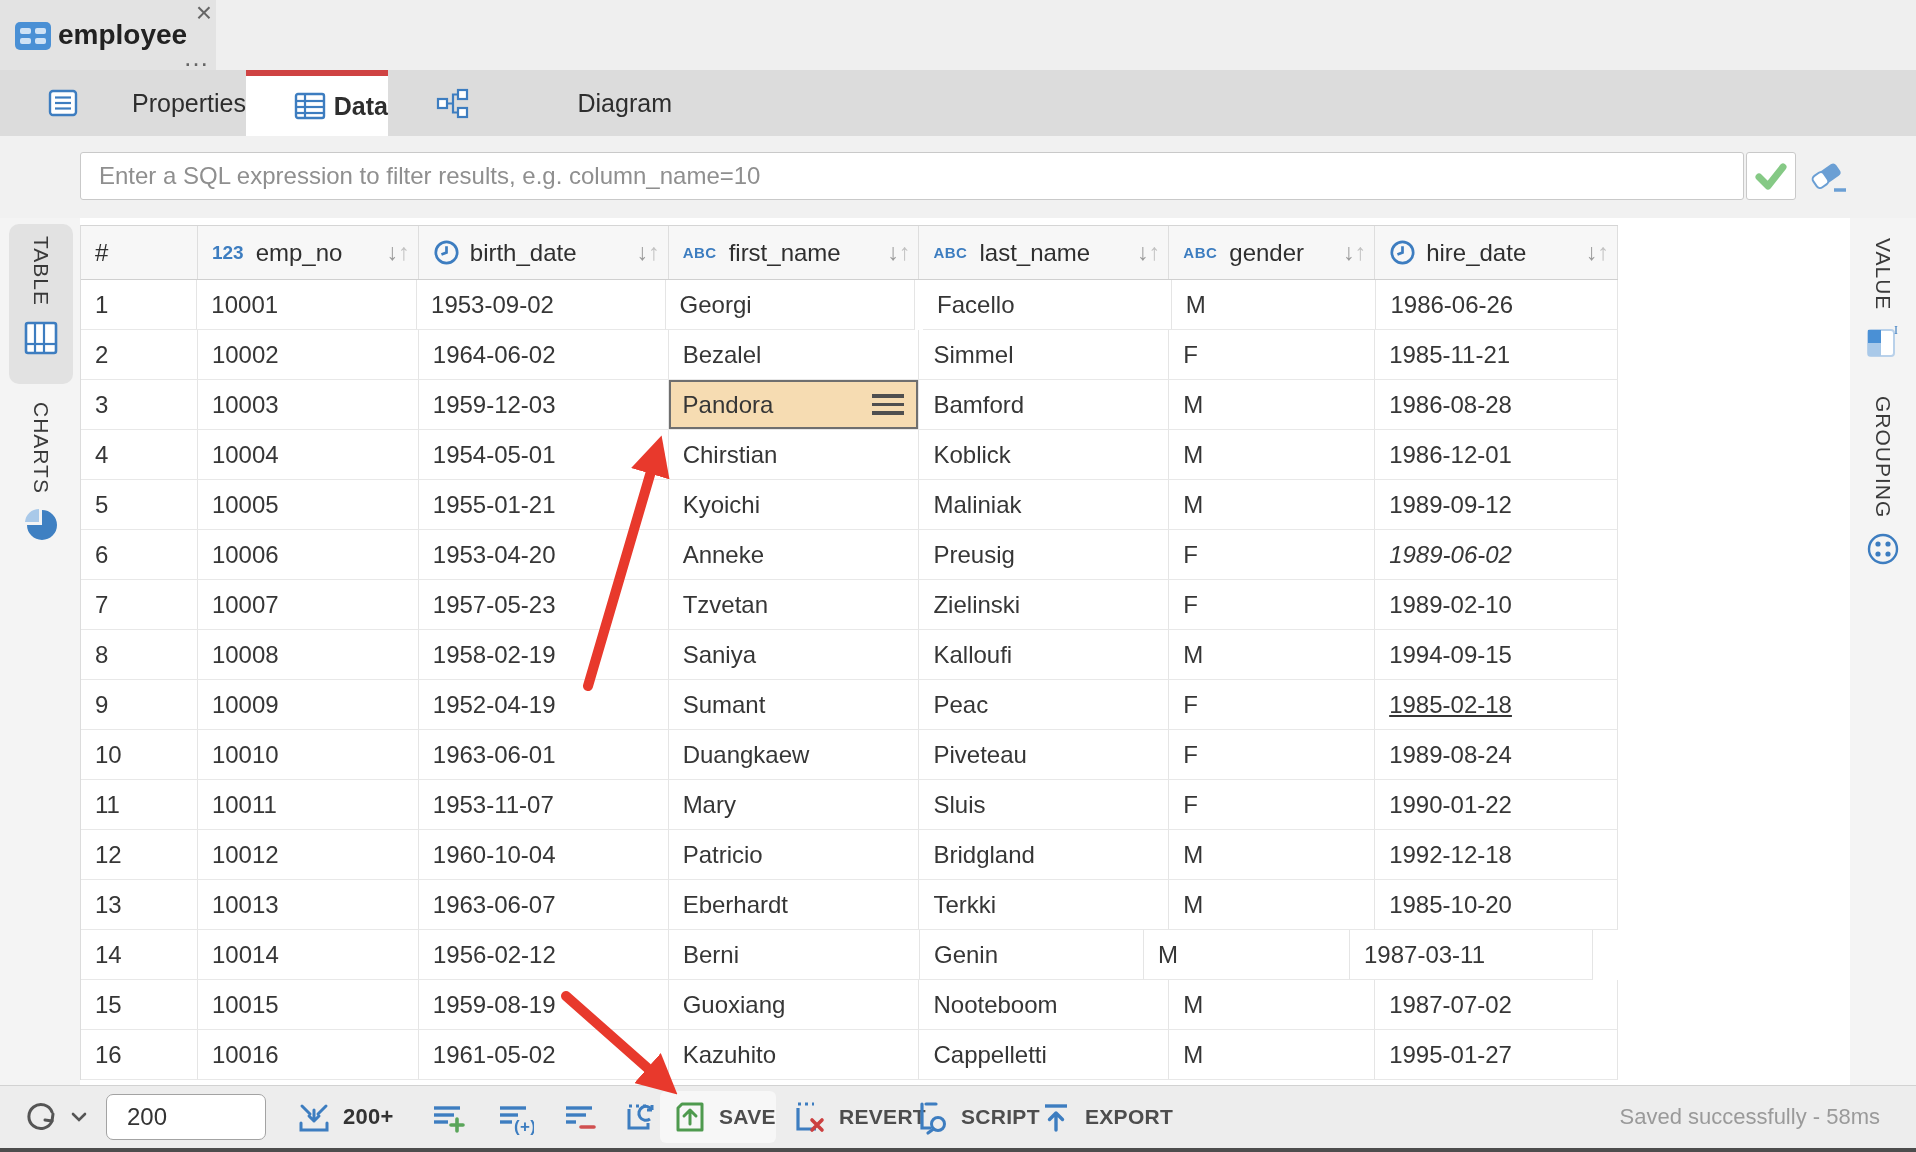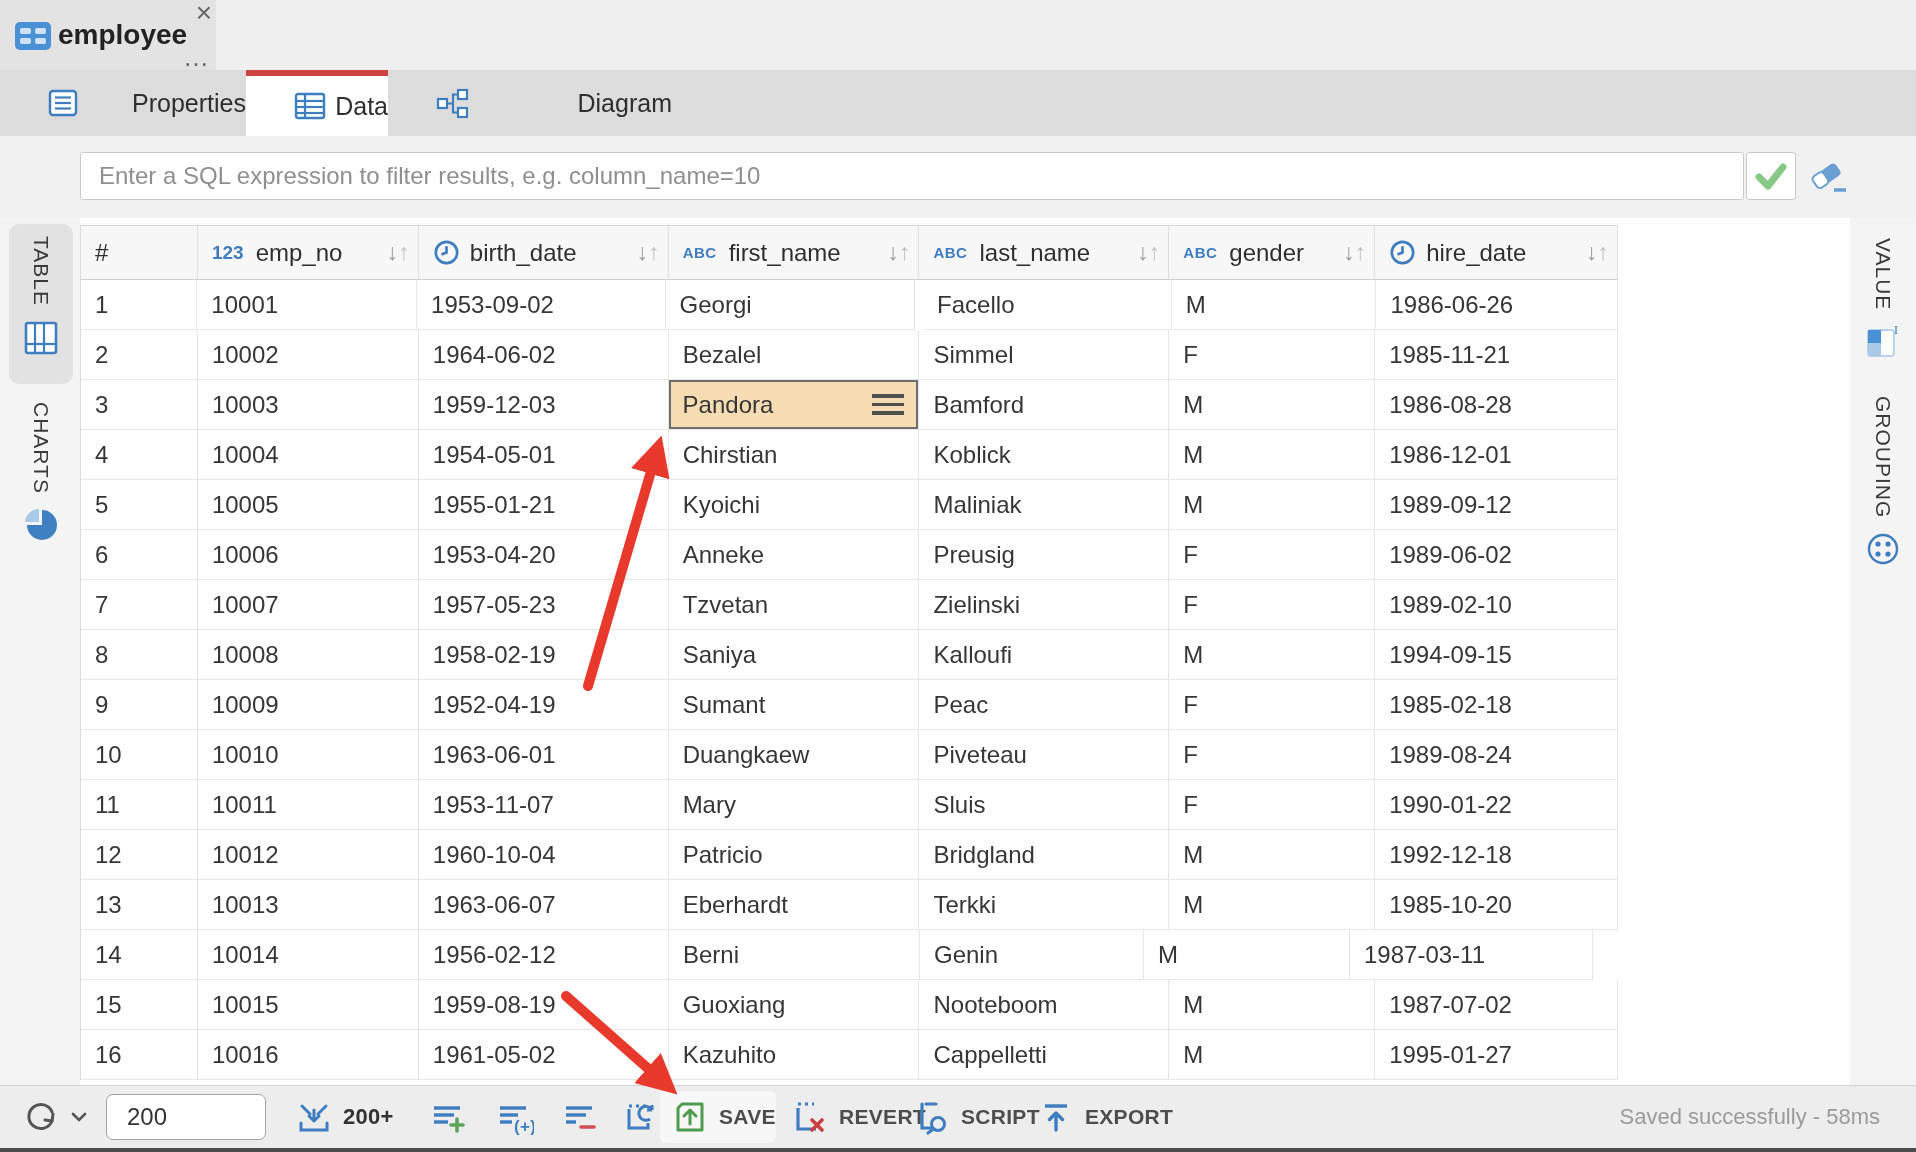--- a/index.html
+++ b/index.html
@@ -14,21 +14,21 @@
   .tab-table-icon{position:absolute;left:14px;top:21px;}
   .tab-close{position:absolute;right:4px;top:-2px;font-size:28px;color:#666;line-height:30px;cursor:default;}
   .tab-more{position:absolute;right:6px;bottom:2px;font-size:26px;color:#666;letter-spacing:1px;line-height:22px;}
 
   
   .subtabrow{position:absolute;left:0;top:70px;width:1916px;height:66px;background:#dcdcdc;display:flex;}
   .subtab{display:flex;align-items:center;justify-content:space-between;gap:4px;height:66px;
        font-size:25px;color:#2e2e2e;padding-left:48px;}
   .subtab.properties{width:198px;}
   .subtab.data{width:142px;background:#ffffff;border-top:6px solid var(--tab-red,#cf4343);
-       box-sizing:border-box;font-weight:normal;}
+       box-sizing:border-box;font-weight:bold;}
   .subtab.diagram{width:236px;}
 
   
   .filterbar{position:absolute;left:0;top:136px;width:1916px;height:82px;background:#f1f1f1;}
   .filter-input{position:absolute;left:80px;top:16px;width:1664px;height:48px;box-sizing:border-box;
        background:#fff;border:1px solid #c9c9c9;border-radius:3px;font-size:24px;color:#b91c1c;
        padding:0 18px;font-family:"Liberation Sans",sans-serif;outline:none;}
   .filter-input::placeholder{color:#8f8f8f;}
   .filter-apply{position:absolute;left:1746px;top:16px;width:50px;height:48px;box-sizing:border-box;
        background:#fff;border:1px solid #c9c9c9;border-radius:3px;display:flex;align-items:center;justify-content:center;}
@@ -288,21 +288,21 @@
           <div class="td" style="width: 206px;">M</div>
           <div class="td" style="width: 243px;">1989-09-12</div>
         </div>
         <div class="tr">
           <div class="td" style="width: 117px;">6</div>
           <div class="td" style="width: 221px;">10006</div>
           <div class="td" style="width: 250px;">1953-04-20</div>
           <div class="td" style="width: 251px;">Anneke</div>
           <div class="td" style="width: 250px;">Preusig</div>
           <div class="td" style="width: 206px;">F</div>
-          <div class="td" style="width: 243px;">1989-06-02</div>
+          <div class="td" style="width: 243px; font-style: italic;">1989-06-02</div>
         </div>
         <div class="tr">
           <div class="td" style="width: 117px;">7</div>
           <div class="td" style="width: 221px;">10007</div>
           <div class="td" style="width: 250px;">1957-05-23</div>
           <div class="td" style="width: 251px;">Tzvetan</div>
           <div class="td" style="width: 250px;">Zielinski</div>
           <div class="td" style="width: 206px;">F</div>
           <div class="td" style="width: 243px;">1989-02-10</div>
         </div>
@@ -315,21 +315,21 @@
           <div class="td" style="width: 206px;">M</div>
           <div class="td" style="width: 243px;">1994-09-15</div>
         </div>
         <div class="tr">
           <div class="td" style="width: 117px;">9</div>
           <div class="td" style="width: 221px;">10009</div>
           <div class="td" style="width: 250px;">1952-04-19</div>
           <div class="td" style="width: 251px;">Sumant</div>
           <div class="td" style="width: 250px;">Peac</div>
           <div class="td" style="width: 206px;">F</div>
-          <div class="td" style="width: 243px;">1985-02-18</div>
+          <div class="td" style="width: 243px; text-decoration: underline;">1985-02-18</div>
         </div>
         <div class="tr">
           <div class="td" style="width: 117px;">10</div>
           <div class="td" style="width: 221px;">10010</div>
           <div class="td" style="width: 250px;">1963-06-01</div>
           <div class="td" style="width: 251px;">Duangkaew</div>
           <div class="td" style="width: 250px;">Piveteau</div>
           <div class="td" style="width: 206px;">F</div>
           <div class="td" style="width: 243px;">1989-08-24</div>
         </div>

